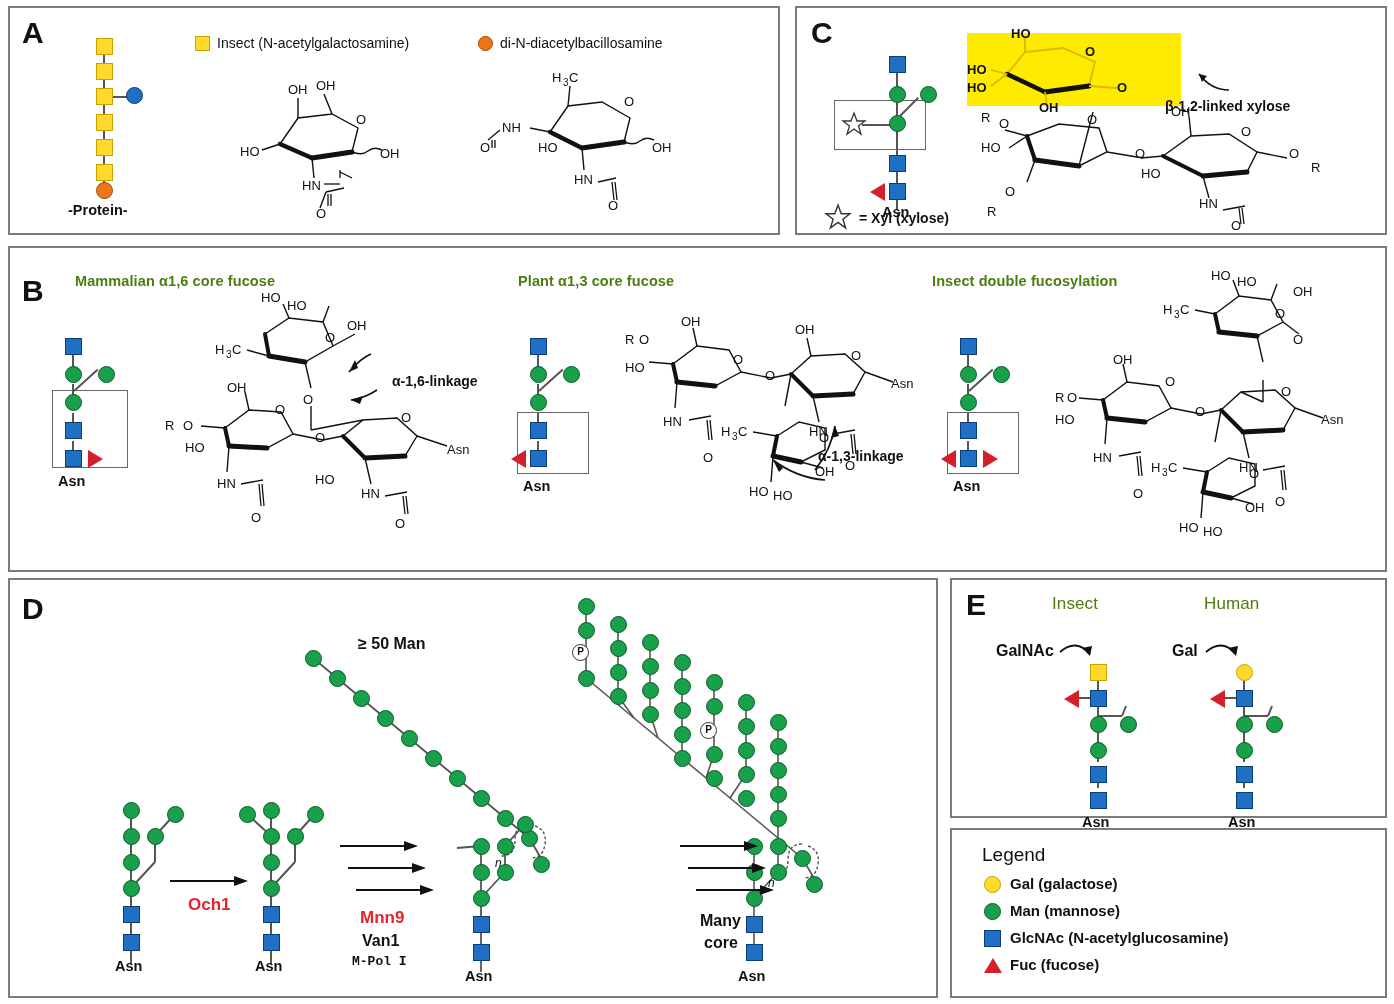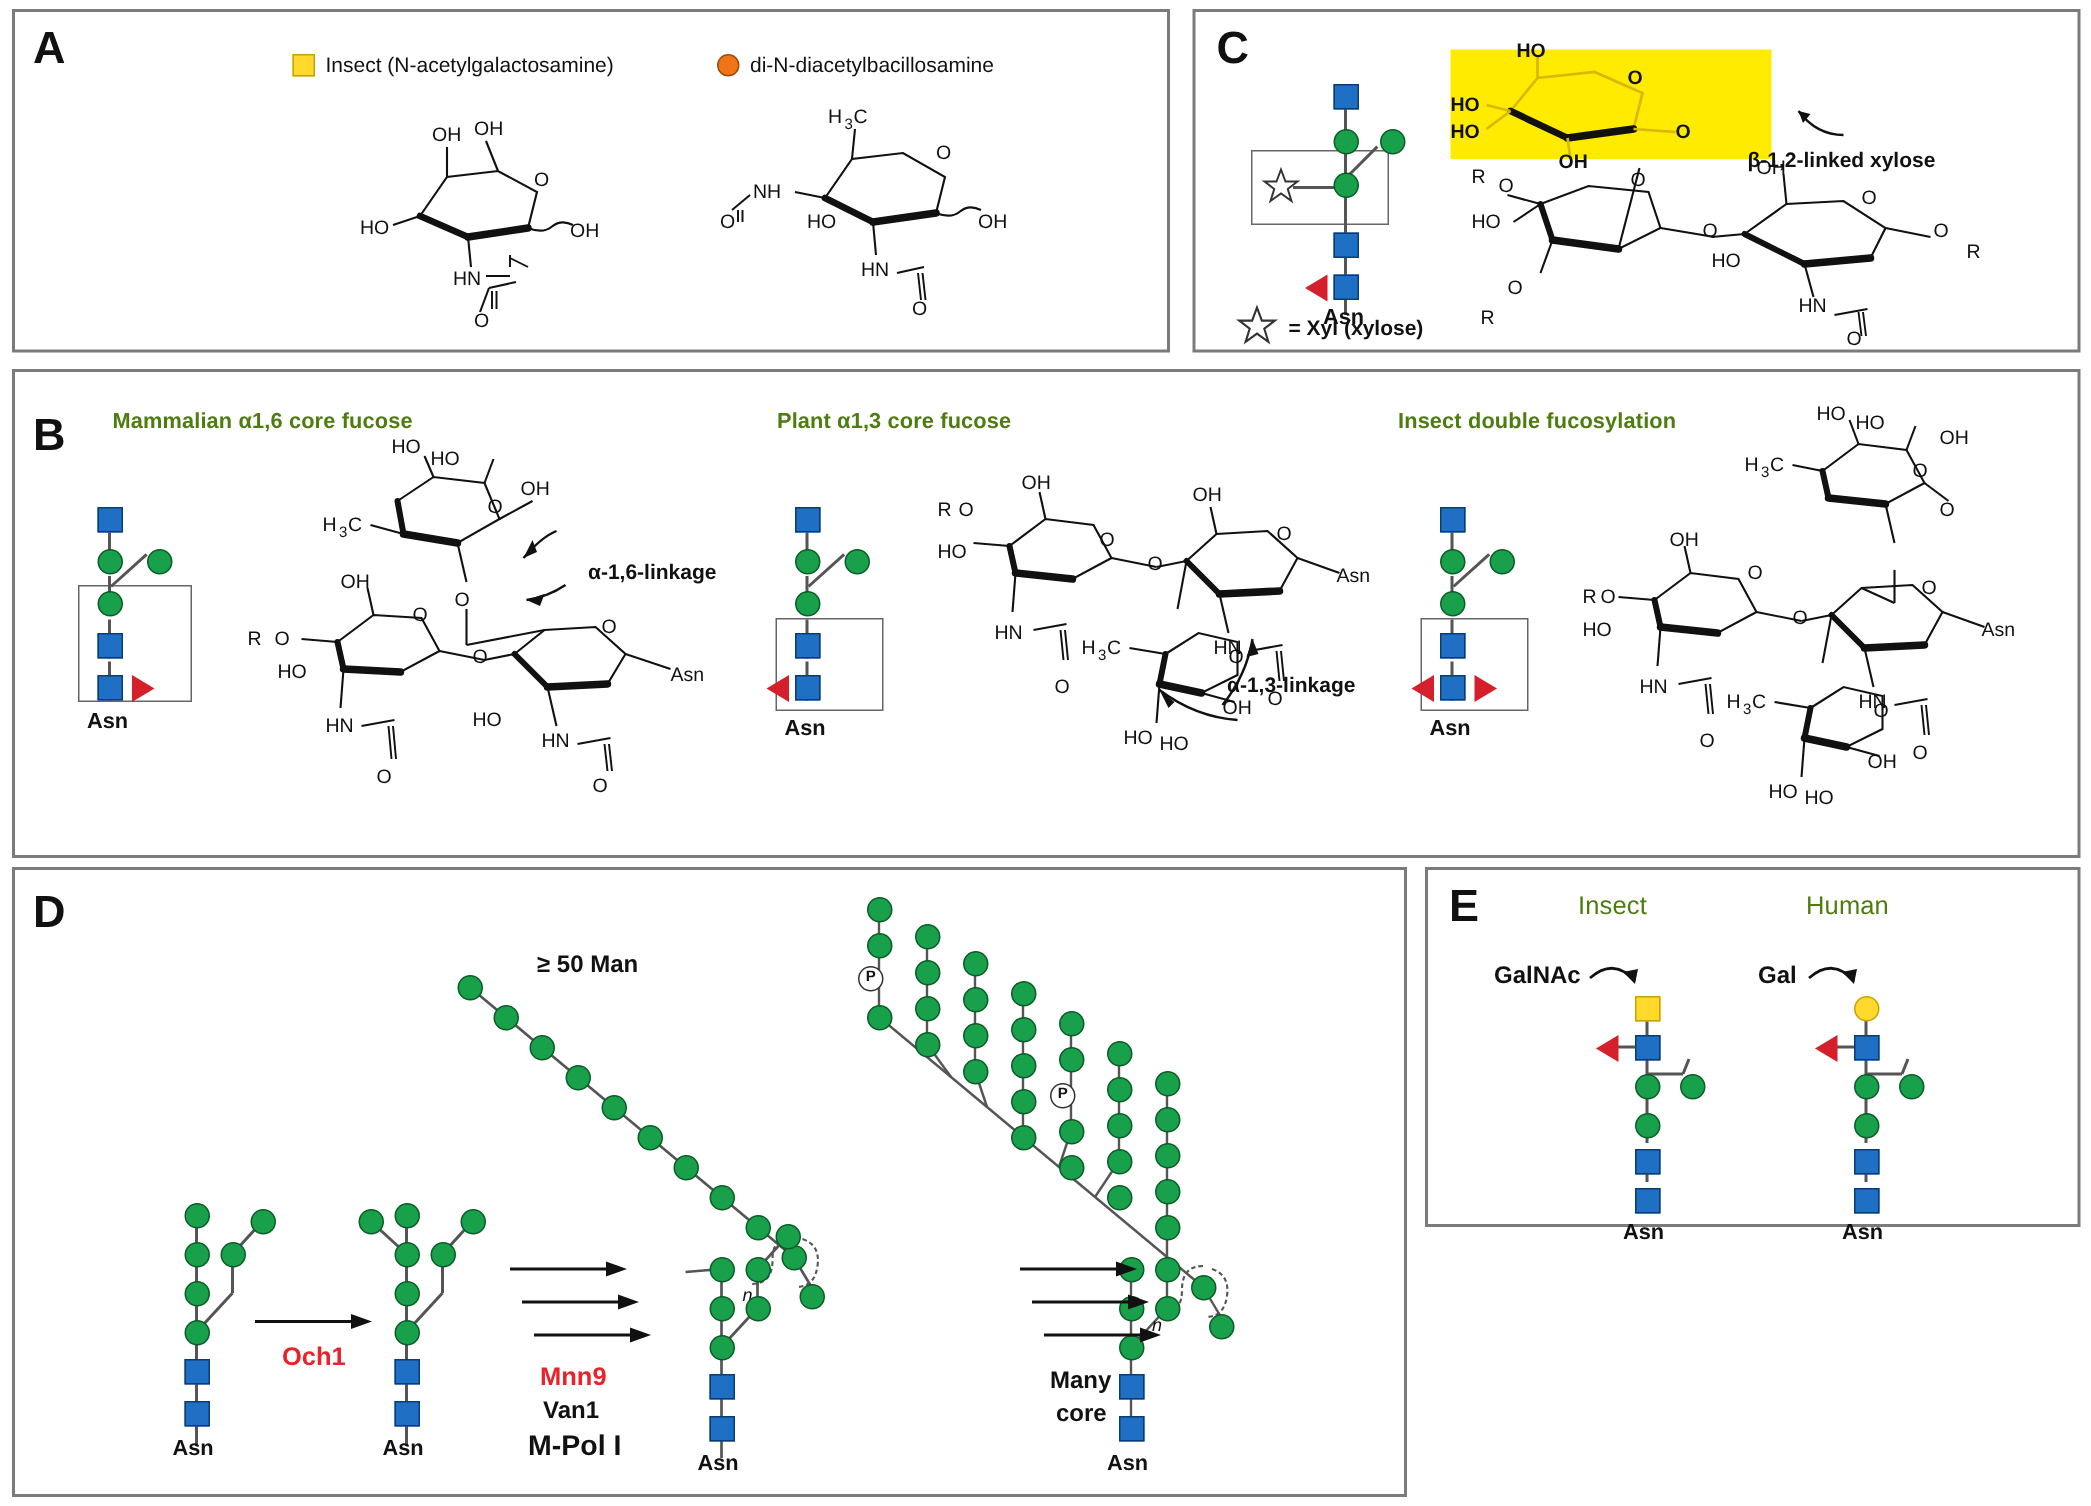--- a/index.html
+++ b/index.html
@@ -41,20 +41,33 @@
   svg{overflow:visible;}
 </style>
 </head>
 <body>
 
 <div id="fig">
 
   <div class="panel" style="left:8px;top:6px;width:772px;height:229px;">
     <div class="plabel" style="left:12px;top:10px;">A</div>
 
+    <div style="position:absolute;left:80px;top:22px;width:80px;height:170px;">
+      <div class="bond" style="left:14px;top:22px;width:146px;transform:rotate(90deg);"></div>
+      <div class="gsq yellow" style="left:6px;top:8px;width:17px;height:17px;"></div>
+      <div class="gsq yellow" style="left:6px;top:33px;width:17px;height:17px;"></div>
+      <div class="gsq yellow" style="left:6px;top:58px;width:17px;height:17px;"></div>
+      <div class="gsq yellow" style="left:6px;top:84px;width:17px;height:17px;"></div>
+      <div class="gsq yellow" style="left:6px;top:109px;width:17px;height:17px;"></div>
+      <div class="gsq yellow" style="left:6px;top:134px;width:17px;height:17px;"></div>
+      <div class="bond" style="left:23px;top:66px;width:18px;"></div>
+      <div class="gcir blue" style="left:36px;top:57px;width:17px;height:17px;"></div>
+      <div class="gcir orange" style="left:6px;top:152px;width:17px;height:17px;"></div>
+      <div class="asn" style="left:-22px;top:172px;">-Protein-</div>
+    </div>
 
     <div class="gsq yellow" style="left:185px;top:28px;width:15px;height:15px;"></div>
     <div class="txt" style="left:207px;top:27px;">Insect (N-acetylgalactosamine)</div>
     <div class="gcir orange" style="left:468px;top:28px;width:15px;height:15px;"></div>
     <div class="txt" style="left:490px;top:27px;">di-N-diacetylbacillosamine</div>
 
     <svg class="chem" style="left:230px;top:58px;" width="200" height="140" viewBox="0 0 200 140">
       <g stroke="#111" fill="none" stroke-width="1.4">
         <path d="M40 78 L58 52 L92 48 L118 62 L112 86 L72 92 Z" fill="none"></path>
         <path d="M72 92 L112 86" stroke-width="5" stroke-linecap="round"></path>
@@ -543,21 +556,21 @@
         <line x1="0" y1="8" x2="68" y2="8"></line>
           <line x1="8" y1="30" x2="76" y2="30"></line>
           <line x1="16" y1="52" x2="84" y2="52"></line>
       </g>
       <polygon points="78,8 64,3 64,13" fill="#111"></polygon>
       <polygon points="86,30 72,25 72,35" fill="#111"></polygon>
       <polygon points="94,52 80,47 80,57" fill="#111"></polygon>
     </svg>
     <div class="redtxt" style="left:350px;top:328px;">Mnn9</div>
     <div class="btxt" style="left:352px;top:352px;font-size:16px;">Van1</div>
-    <div class="btxt" style="left:342px;top:374px;font-size:19px;">M-Pol I</div>
+    <div class="btxt" style="left:342px;top:374px;font-size:13px;font-family:Liberation Mono, monospace;">M-Pol I</div>
 
     <div style="position:absolute;left:285px;top:60px;width:300px;height:340px;">
       <svg width="300" height="340">
         <g stroke="#555" stroke-width="1.8" fill="none">
           <path d="M18 18 L42 38 L66 58 L90 78 L114 98 L138 118 L162 138 L186 158 L210 178 L234 198"></path>
           <path d="M234 198 L246 218"></path>
           <path d="M186 258 L186 232"></path>
             <path d="M186 232 L186 206"></path>
           <path d="M186 258 L210 232"></path>
             <path d="M210 232 L210 206"></path>
@@ -743,14 +756,29 @@
       <div class="gtri left" style="left:-8px;top:28px;"></div>
       <div class="gcir green" style="left:18px;top:54px;width:17px;height:17px;"></div>
       <div class="gcir green" style="left:48px;top:54px;width:17px;height:17px;"></div>
       <div class="gcir green" style="left:18px;top:80px;width:17px;height:17px;"></div>
       <div class="gsq blue" style="left:18px;top:104px;width:17px;height:17px;"></div>
       <div class="gsq blue" style="left:18px;top:130px;width:17px;height:17px;"></div>
       <div class="asn" style="left:10px;top:152px;">Asn</div>
     </div>
   </div>
 
+  <div class="panel" style="left:950px;top:828px;width:437px;height:170px;">
+    <div class="legttl" style="left:30px;top:14px;">Legend</div>
+
+    <div class="gcir yellow" style="left:32px;top:46px;width:17px;height:17px;"></div>
+    <div class="legrow" style="left:58px;top:45px;">Gal (galactose)</div>
+
+    <div class="gcir green" style="left:32px;top:73px;width:17px;height:17px;"></div>
+    <div class="legrow" style="left:58px;top:72px;">Man (mannose)</div>
+
+    <div class="gsq blue" style="left:32px;top:100px;width:17px;height:17px;"></div>
+    <div class="legrow" style="left:58px;top:99px;">GlcNAc (N-acetylglucosamine)</div>
+
+    <div class="gtri up" style="left:32px;top:128px;"></div>
+    <div class="legrow" style="left:58px;top:126px;">Fuc (fucose)</div>
+  </div>
 
 </div>
 
 </body></html>

